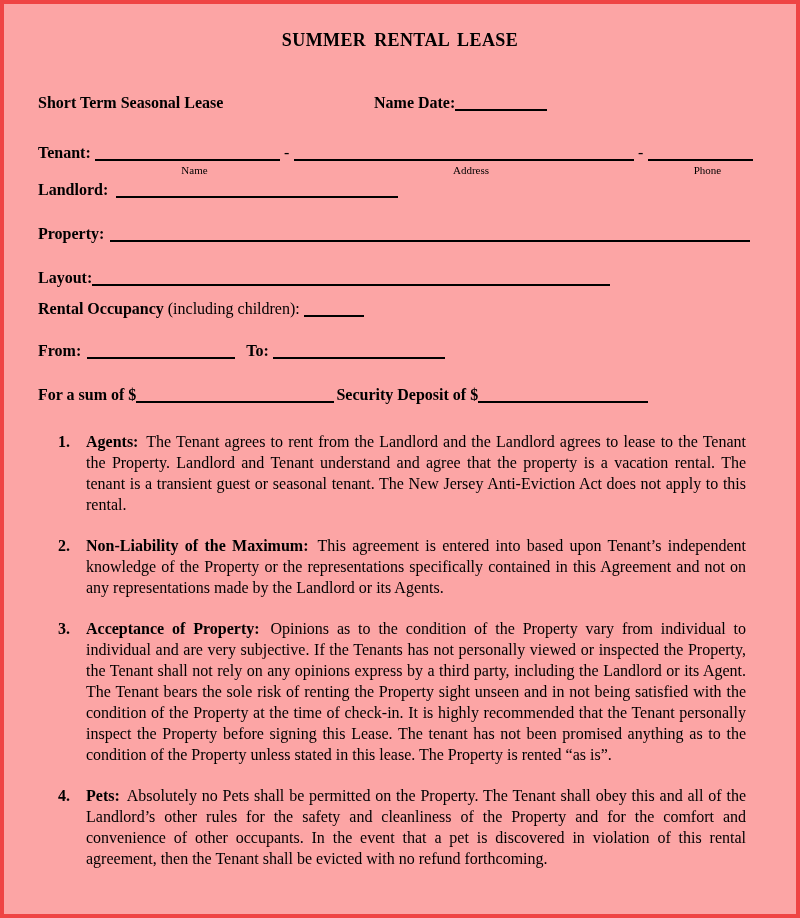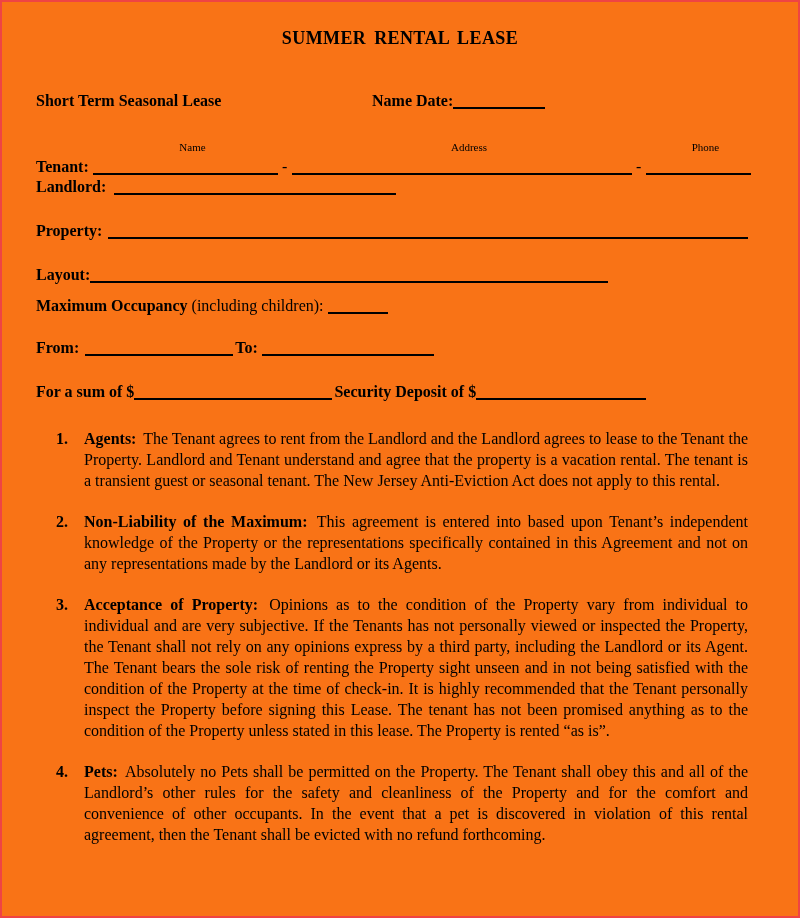--- a/index.html
+++ b/index.html
@@ -1,21 +1,21 @@
 <!DOCTYPE html>
 <html><head>
 <meta charset="utf-8">
 <style>
   * { margin: 0; padding: 0; box-sizing: border-box; }
   html, body { background: #fff; }
   .page {
     width: 800px;
     height: 918px;
-    background: #f97316;
-    border: 2px solid #ef4444;
+    background: #fca5a5;
+    border: 4px solid #ef4444;
     padding: 26px 34px 10px 34px;
     font-family: "Liberation Serif", "DejaVu Serif", serif;
     color: #000;
     font-size: 16px;
     overflow: hidden;
   }
   .title {
     text-align: center;
     font-weight: bold;
     font-size: 18px;
@@ -54,21 +54,21 @@
   .row-property { margin-bottom: 24px; }
   .blank-property { width: 640px; margin-left: 6px; }
   
   .row-layout { margin-bottom: 11px; }
   .blank-layout { width: 518px; }
   .row-occupancy { margin-bottom: 22px; }
   .blank-occupancy { width: 60px; margin-left: 4px; }
   
   .row-fromto { margin-bottom: 24px; }
   .blank-from { width: 148px; margin-left: 6px; }
-  .to-lbl { margin-left: 2px; }
+  .to-lbl { margin-left: 11px; }
   .blank-to { width: 172px; margin-left: 4px; }
   
   .row-sum { margin-bottom: 26px; }
   .blank-sum { width: 198px; }
   .deposit-lbl { margin-left: 2px; }
   .blank-deposit { width: 170px; }
   
   .clauses { list-style: none; }
   .clause {
     display: flex;
@@ -91,43 +91,43 @@
 <body>
 
 <div class="page">
 
   <div class="title">SUMMER RENTAL LEASE</div>
 
   <div class="row row-header">
     <span class="lease-type">Short Term Seasonal Lease</span><span class="lbl">Name Date:</span><span class="blank blank-leasedate"></span>
   </div>
 
-  <div class="row row-sublabels">
-    <span class="sub-spacer"></span><span class="sub-name">Name</span><span class="sub-gap"></span><span class="sub-address">Address</span><span class="sub-gap"></span><span class="sub-phone">Phone</span>
-  </div>
-
   <div class="row row-tenant">
     <span class="lbl">Tenant:</span>
     <span class="blank blank-tenant-name"></span><span class="sep">-</span><span class="blank blank-tenant-address"></span><span class="sep">-</span><span class="blank blank-tenant-phone"></span>
+  </div>
+
+  <div class="row row-sublabels">
+    <span class="sub-spacer"></span><span class="sub-name">Name</span><span class="sub-gap"></span><span class="sub-address">Address</span><span class="sub-gap"></span><span class="sub-phone">Phone</span>
   </div>
 
   <div class="row row-landlord">
     <span class="lbl">Landlord:</span><span class="blank blank-landlord"></span>
   </div>
 
   <div class="row row-property">
     <span class="lbl">Property:</span><span class="blank blank-property"></span>
   </div>
 
   <div class="row row-layout">
     <span class="lbl">Layout:</span><span class="blank blank-layout"></span>
   </div>
 
   <div class="row row-occupancy">
-    <span class="lbl">Maximum Occupancy</span>
+    <span class="lbl">Rental Occupancy</span>
     <span>(including children):</span><span class="blank blank-occupancy"></span>
   </div>
 
   <div class="row row-fromto">
     <span class="lbl">From:</span><span class="blank blank-from"></span><span class="lbl to-lbl">To:</span><span class="blank blank-to"></span>
   </div>
 
   <div class="row row-sum">
     <span class="lbl">For a sum of $</span><span class="blank blank-sum"></span><span class="lbl deposit-lbl">Security Deposit of $</span><span class="blank blank-deposit"></span>
   </div>

